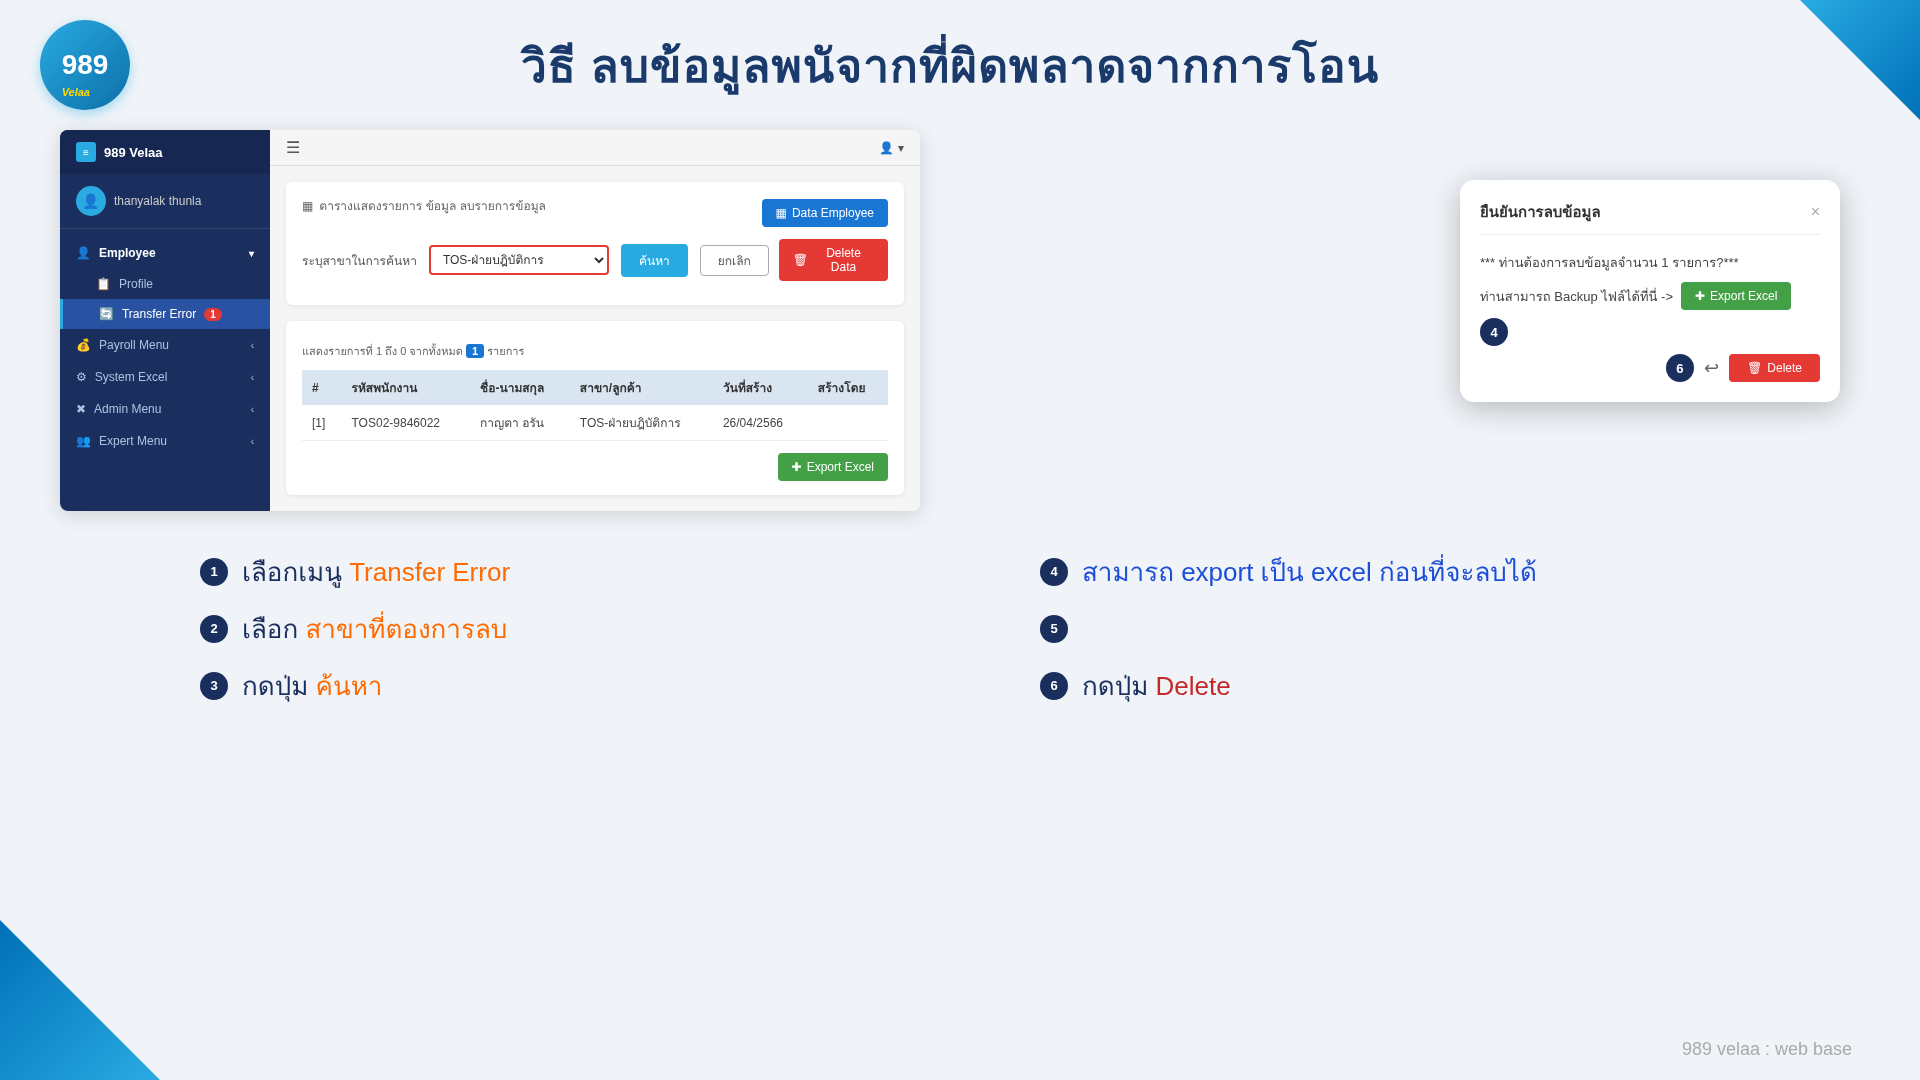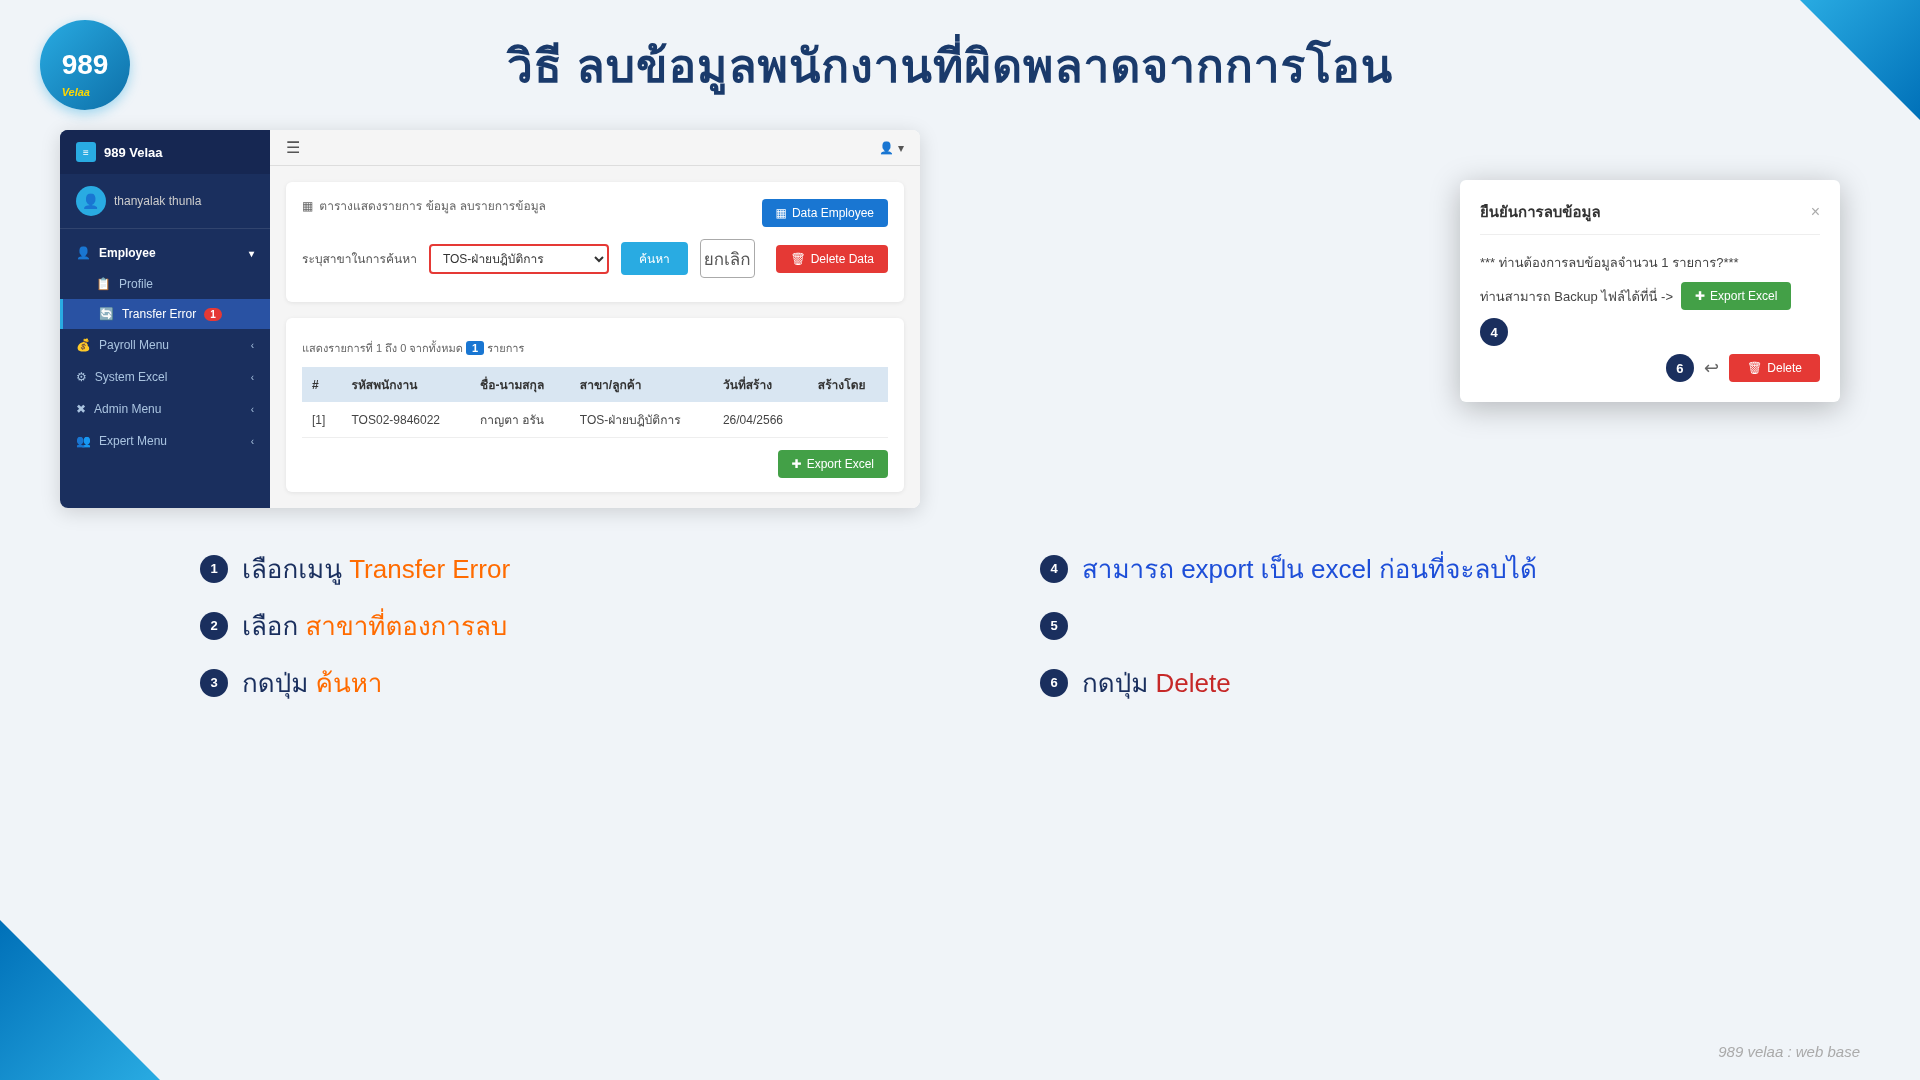--- a/index.html
+++ b/index.html
@@ -257,22 +257,22 @@
       border-radius: 4px;
       padding: 5px 16px;
       font-size: 12px;
       cursor: pointer;
     }
     .btn-cancel {
       background: white;
       color: #555;
       border: 1px solid #aaa;
       border-radius: 4px;
-      padding: 5px 3px;
-      font-size: 17px;
+      padding: 5px 17px;
+      font-size: 12px;
       cursor: pointer;
     }
     .btn-delete-data {
       background: #e53935;
       color: white;
       border: none;
       border-radius: 4px;
       padding: 7px 14px;
       font-size: 12px;
       cursor: pointer;
@@ -342,21 +342,21 @@
       flex-shrink: 0;
     }
 
     
     .confirm-dialog {
       position: absolute;
       right: 20px;
       top: 50px;
       width: 380px;
       background: white;
-      border-radius: 6px;
+      border-radius: 14px;
       box-shadow: 0 6px 30px rgba(0,0,0,0.25);
       padding: 20px;
       z-index: 100;
     }
     .dialog-header {
       display: flex;
       justify-content: space-between;
       align-items: center;
       margin-bottom: 16px;
       padding-bottom: 10px;
@@ -434,24 +434,23 @@
       color: #1d4ed8;
     }
     .instruction-text span.highlight-red {
       color: #c62828;
     }
 
     
     .page-footer {
       position: absolute;
       bottom: 20px;
-      right: 60px;
-      font-size: 15px;
+      right: 68px;
+      font-size: 18px;
       color: #aaa;
-      font-style: italic;
       z-index: 2;
     }
 
     
     .window-wrapper {
       position: relative;
       flex: 1;
     }
   </style>
 </head>
@@ -462,21 +461,21 @@
 
 <div class="page-header">
   <div class="logo-container">
     <div class="logo-circle">
       <div style="text-align:center;">
         <div class="logo-text-989">989</div>
         <div class="logo-velaa">Velaa</div>
       </div>
     </div>
   </div>
-  <div class="page-title">วิธี ลบข้อมูลพนักงานที่ผิดพลาดจากการโอน</div>
+  <div class="page-title">วิธี ลบข้อมูลพนัจากที่ผิดพลาดจากการโอน</div>
 </div>
 
 <div class="main-content">
 
   <div class="window-wrapper">
     <div class="app-window">
 
       <div class="sidebar">
         <div class="sidebar-brand">
           <div class="sidebar-brand-icon">≡</div>

